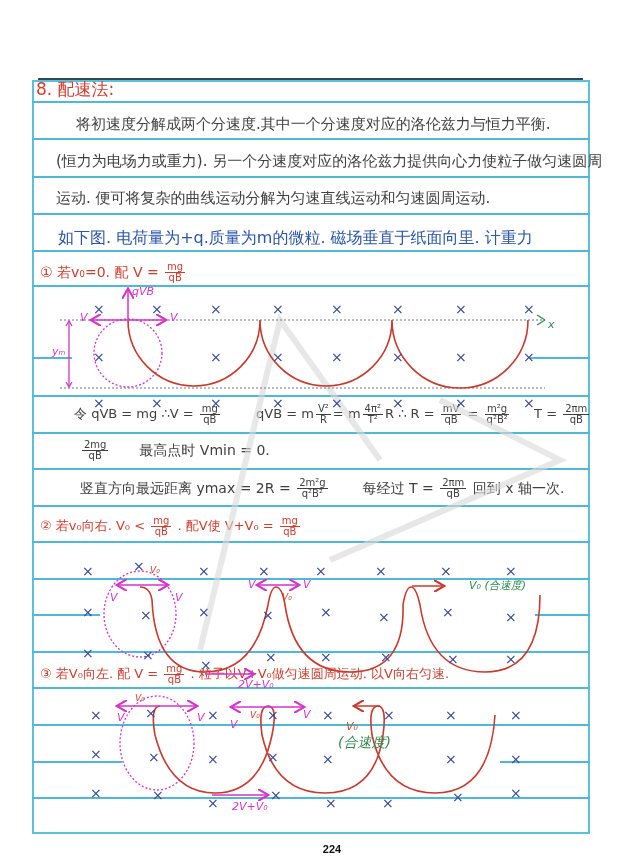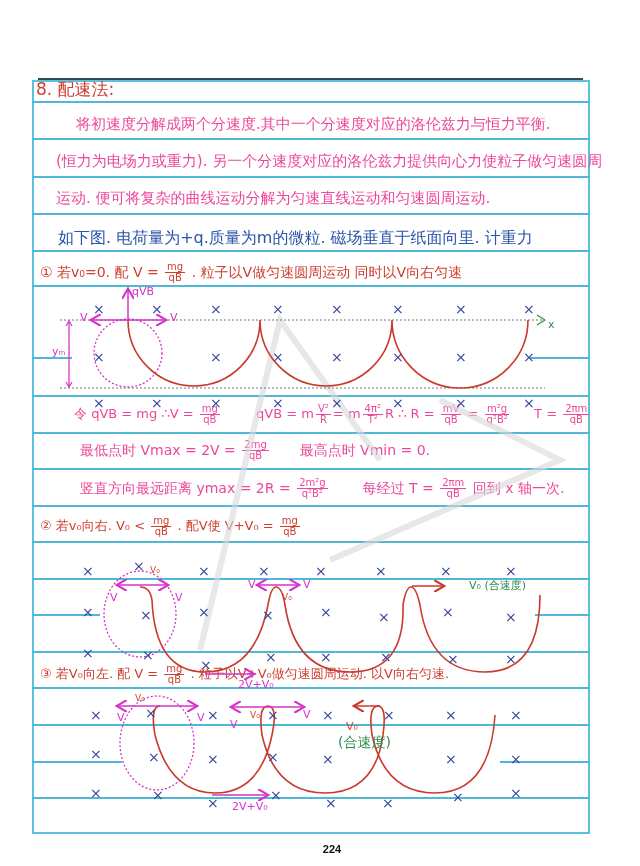--- a/index.html
+++ b/index.html
@@ -3,31 +3,31 @@
 <meta charset="utf-8">
 <style>
   html, body { margin:0; padding:0; background:#ffffff; }
   body { width:640px; height:866px; position:relative; overflow:hidden;
          font-family:"DejaVu Sans", sans-serif; }
   .topbar { position:absolute; left:38px; top:78px; width:545px; height:3px; background:#2f4a55; }
   .page { position:absolute; left:32px; top:80px; width:558px; height:754px;
           border:2px solid #5cc0dc; box-sizing:border-box; }
   .rule { position:absolute; left:32px; width:558px; height:2px; background:#4fb8d6; }
   .txt { position:absolute; white-space:nowrap; font-family:"DejaVu Sans", sans-serif; }
-  .black { color:#ec4899; font-size:15px; }
+  .black { color:#404040; font-size:15px; }
   .red { color:#cf3d2e; font-size:15px; }
   .blue { color:#2a55a8; font-size:15px; }
   .frac { display:inline-flex; flex-direction:column; align-items:center; vertical-align:middle;
           font-size:10px; line-height:10px; margin:0 2px;text-align:center; }
   .frac .num { border-bottom:1px solid currentColor; padding:0 2px; }
   .frac .den { padding:0 2px; }
   svg.diagram { position:absolute; left:0; top:0; }
   .pagenum { position:absolute; left:12px; width:640px; top:843px; text-align:center;
              font-family:"Liberation Sans", sans-serif; font-size:11px; font-weight:bold; color:#111; }
-  .label { position:absolute; font-size:11px; white-space:nowrap; }
+  .label { position:absolute; font-size:11px; white-space:nowrap;font-style:italic; }
   .mag { color:#d633c8; }
   .grn { color:#2f8a4a; }
   .org { color:#d2462b; }
 </style>
 </head>
 <body>
 
 <div class="topbar"></div>
 <div class="page"></div>
 
@@ -61,21 +61,20 @@
 <div class="txt black" style="left:56px;top:189px">运动. 便可将复杂的曲线运动分解为匀速直线运动和匀速圆周运动.</div>
 
 <div class="txt blue" style="left:58px;top:228px;font-size:16px">如下图. 电荷量为+q.质量为m的微粒. 磁场垂直于纸面向里. 计重力</div>
 
 <div class="txt red" style="left:40px;top:262px;font-size:14px">
   <span>① 若v₀=0. 配 V =</span>
   <span class="frac">
       <span class="num">mg</span>
       <span class="den">qB</span>
     </span>
-  <span>. 粒子以V做匀速圆周运动 同时以V向右匀速</span>
 </div>
 
 <div class="txt black" style="left:74px;top:404px;font-size:13px">
   <span>令 qVB = mg  ∴V =</span>
   <span class="frac">
       <span class="num">mg</span>
       <span class="den">qB</span>
     </span>
   <span style="display:inline-block;width:26px"></span>
   <span>qVB = m</span><span class="frac">
@@ -97,21 +96,20 @@
     </span>
   <span style="display:inline-block;width:14px"></span>
   <span>T =</span>
   <span class="frac">
       <span class="num">2πm</span>
       <span class="den">qB</span>
     </span>
 </div>
 
 <div class="txt black" style="left:80px;top:440px;font-size:14px">
-  <span>最低点时 Vmax = 2V =</span>
   <span class="frac">
       <span class="num">2mg</span>
       <span class="den">qB</span>
     </span>
   <span style="display:inline-block;width:20px"></span>
   <span>最高点时 Vmin = 0.</span>
 </div>
 
 <div class="txt black" style="left:80px;top:478px;font-size:14px">
   <span>竖直方向最远距离 ymax = 2R =</span>

